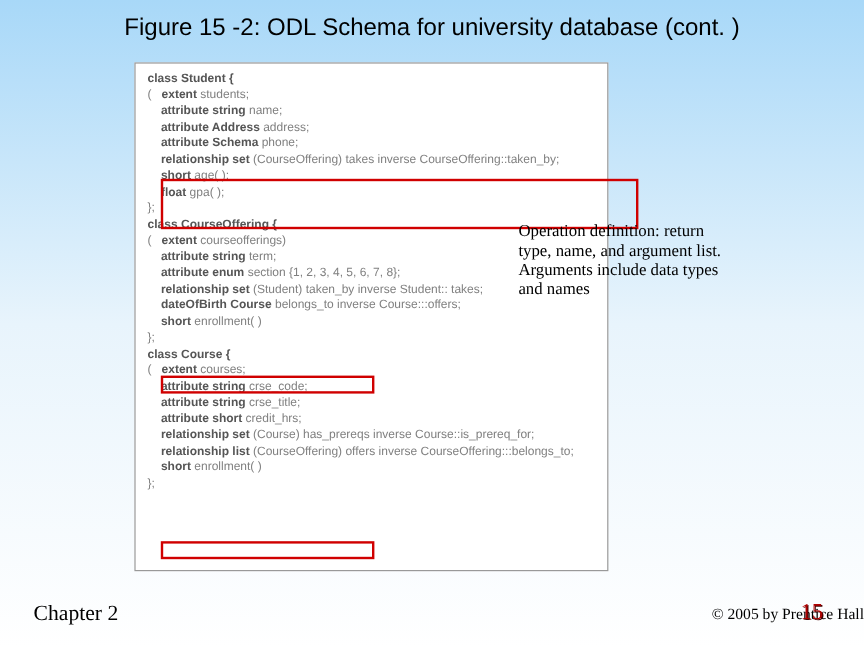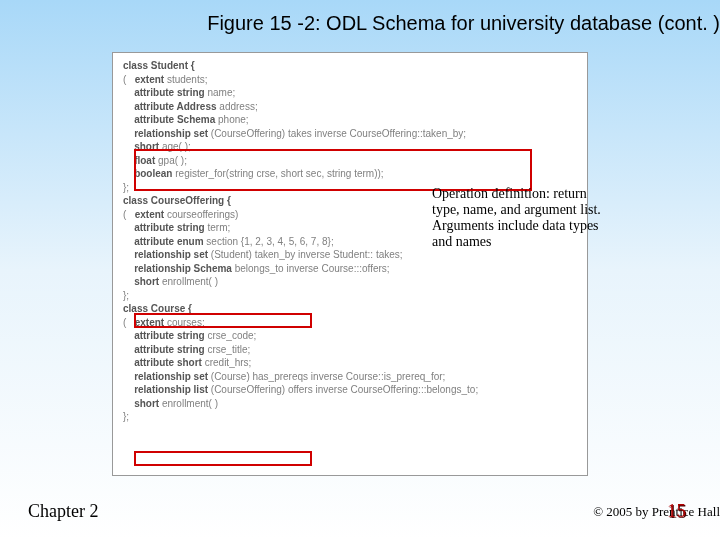--- a/index.html
+++ b/index.html
@@ -9,30 +9,30 @@
     background: linear-gradient(to bottom, #a8d8f8 0%, #e8f4fc 50%, #ffffff 100%);
     font-family: Arial, sans-serif;
     position: relative;
     overflow: hidden;
   }
   .title {
     position: absolute;
     top: 12px;
     left: 0;
     width: 100%;
-    text-align: right;
+    text-align: center;
     font-size: 20px;
     font-family: Arial, sans-serif;
     color: #000;
   }
   .code-panel {
     position: absolute;
     top: 52px;
     left: 112px;
-    width: 476px;
+    width: 395px;
     height: 424px;
     background: #fff;
     border: 1px solid #999;
     padding: 6px 10px;
     font-family: Arial, sans-serif;
     font-size: 10px;
     line-height: 1.35;
     color: #808080;
   }
   .code-panel .kw { font-weight: bold; color: #555; }
@@ -88,31 +88,30 @@
 <div class="code-panel">
   <div class="line"><span class="kw">class Student {</span></div>
   <div id="student-body">
       <div class="line">(   <span class="kw">extent</span> students;</div>
       <div class="line">    <span class="kw">attribute string</span> name;</div>
       <div class="line">    <span class="kw">attribute Address</span> address;</div>
       <div class="line">    <span class="kw">attribute Schema</span> phone;</div>
       <div class="line">    <span class="kw">relationship set</span> (CourseOffering) takes inverse CourseOffering::taken_by;</div>
       <div class="line">    <span class="kw">short</span> age( );</div>
       <div class="line">    <span class="kw">float</span> gpa( );</div>
-      <div class="line">    <span class="kw">boolean</span> register_for(string crse, short sec, string term));</div>
     </div>
   <div class="line">};</div>
 
   <div class="line"><span class="kw">class CourseOffering {</span></div>
   <div id="offering-body">
       <div class="line">(   <span class="kw">extent</span> courseofferings)</div>
       <div class="line">    <span class="kw">attribute string</span> term;</div>
       <div class="line">    <span class="kw">attribute enum</span> section {1, 2, 3, 4, 5, 6, 7, 8};</div>
       <div class="line">    <span class="kw">relationship set</span> (Student) taken_by inverse Student:: takes;</div>
-      <div class="line">    <span class="kw">relationship Schema</span> belongs_to inverse Course:::offers;</div>
+      <div class="line">    <span class="kw">dateOfBirth Course</span> belongs_to inverse Course:::offers;</div>
       <div class="line">    <span class="kw">short</span> enrollment( )</div>
     </div>
   <div class="line">};</div>
 
   <div class="line"><span class="kw">class Course {</span></div>
   <div id="course-body">
       <div class="line">(   <span class="kw">extent</span> courses;</div>
       <div class="line">    <span class="kw">attribute string</span> crse_code;</div>
       <div class="line">    <span class="kw">attribute string</span> crse_title;</div>
       <div class="line">    <span class="kw">attribute short</span> credit_hrs;</div>

